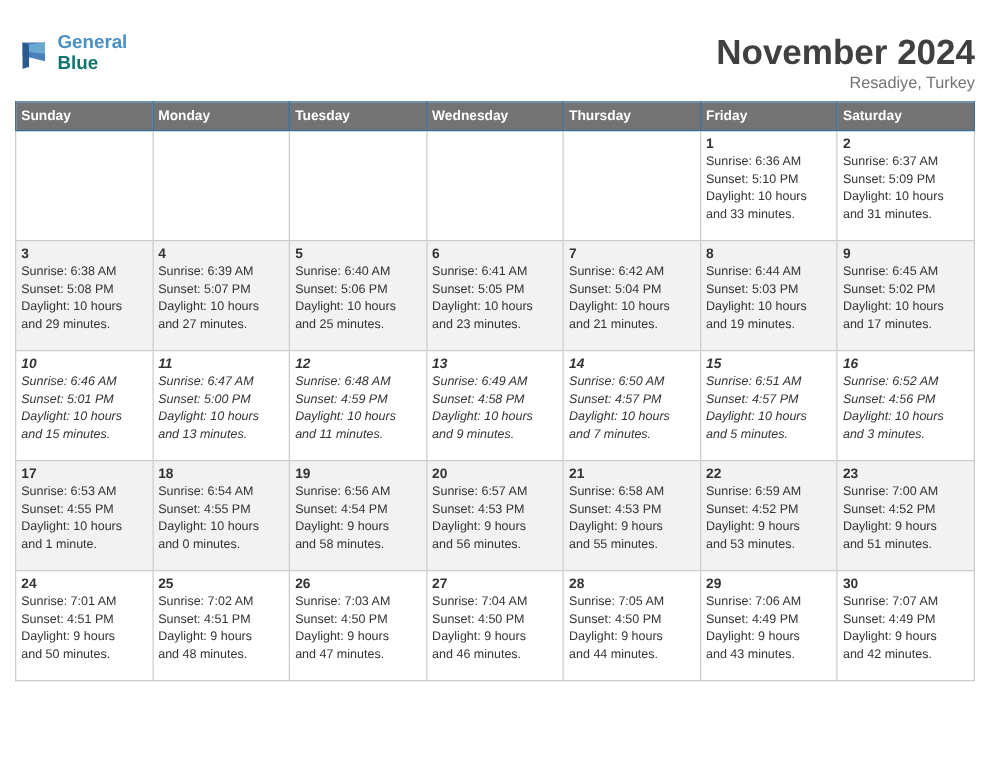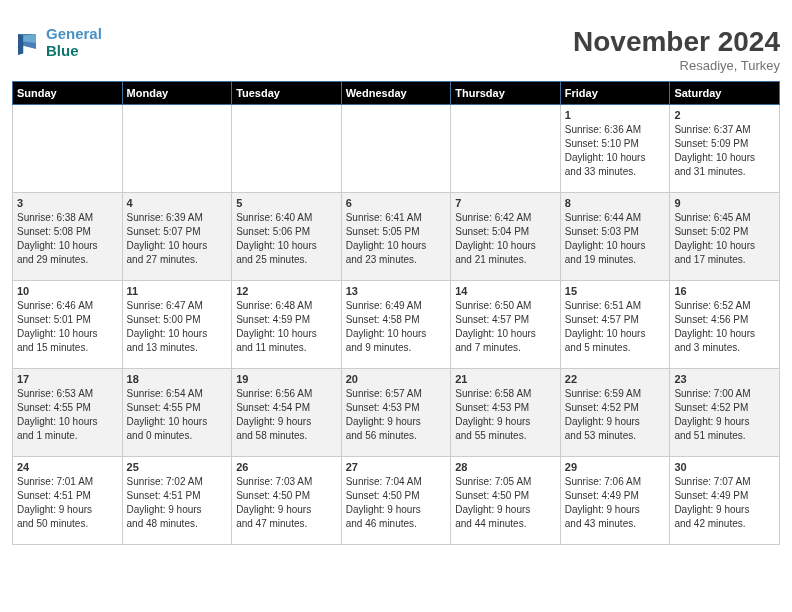--- a/index.html
+++ b/index.html
@@ -52,21 +52,21 @@
     .subtitle {
       font-size: 13px;
       color: #737373;
     }
     .calendar {
       width: 100%;
       border-collapse: collapse;
       table-layout: fixed;
     }
     .calendar th {
-      background: #000000;
+      background: #737373;
       color: #fff;
       font-size: 11px;
       font-weight: bold;
       padding: 5px 4px;
       text-align: left;
       border: 1px solid #3a6fa0;
     }
     .calendar td {
       vertical-align: top;
       border: 1px solid #ccc;
@@ -93,21 +93,21 @@
       font-size: 10px;
       line-height: 1.4;
       color: #333;
     }
     .empty {
       background: #fff !important;
     }
     
     .row-1 td { background: #fff; }
     .row-2 td { background: #f2f2f2; }
-    .row-3 td { background: #fff; }
+    .row-3 td { background: #fff; font-style: italic; }
     .row-4 td { background: #f2f2f2; }
     .row-5 td { background: #fff; }
   </style>
 </head>
 <body>
 
 <div class="page">
   <div class="header">
     <div class="logo">
       <svg class="logo-icon" viewBox="0 0 40 40">

